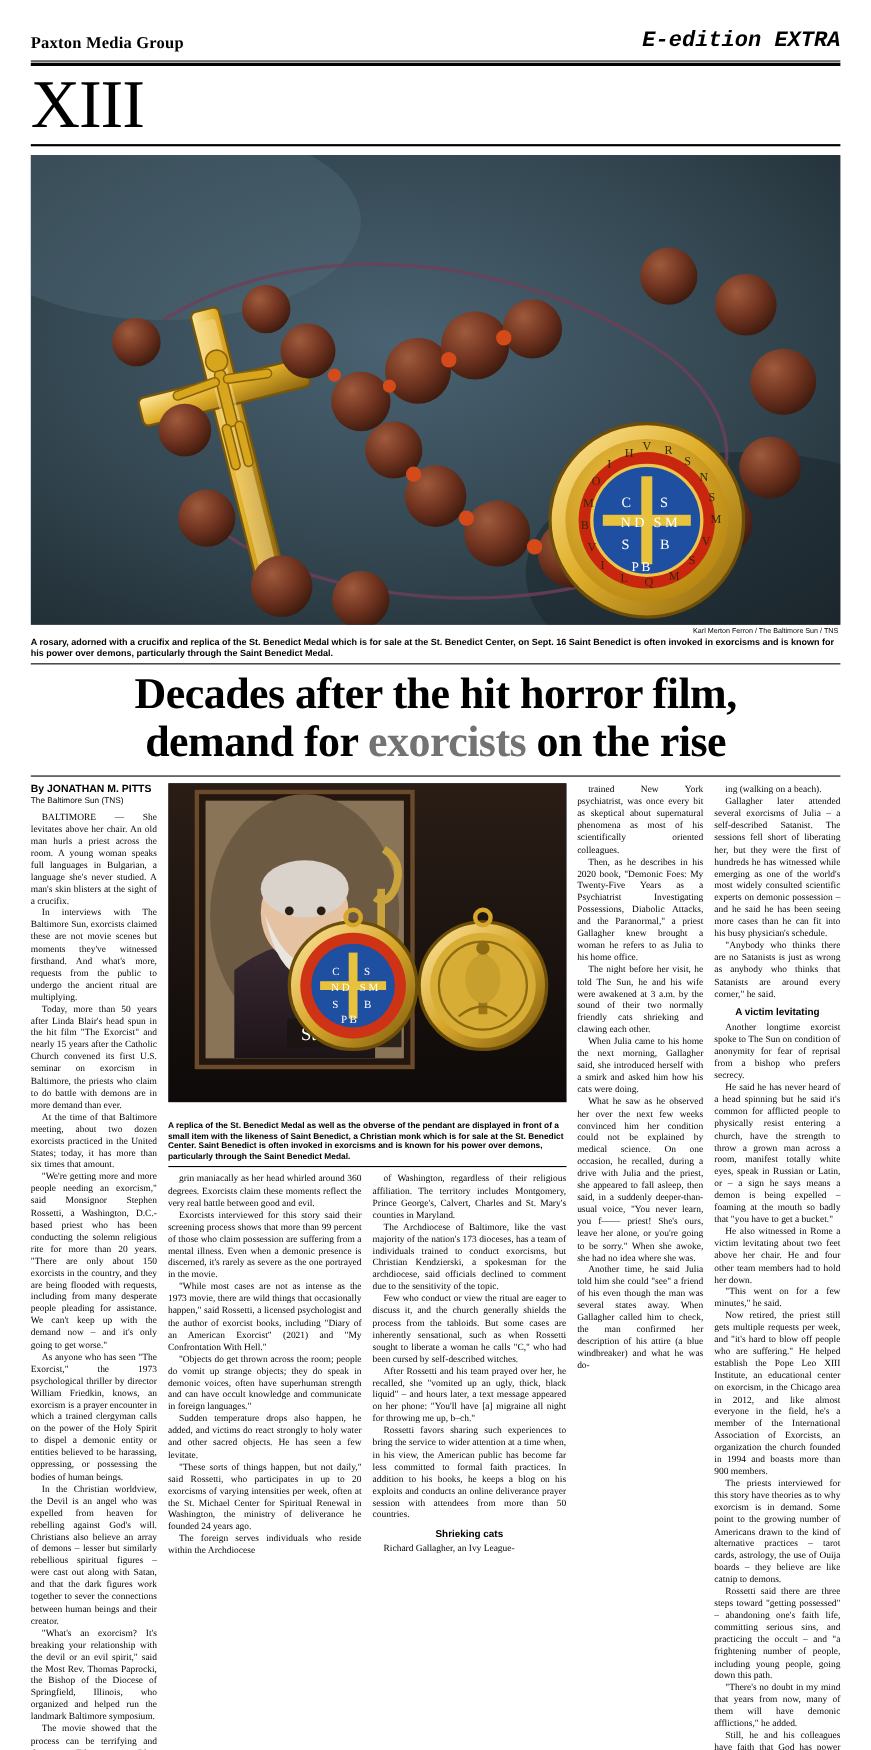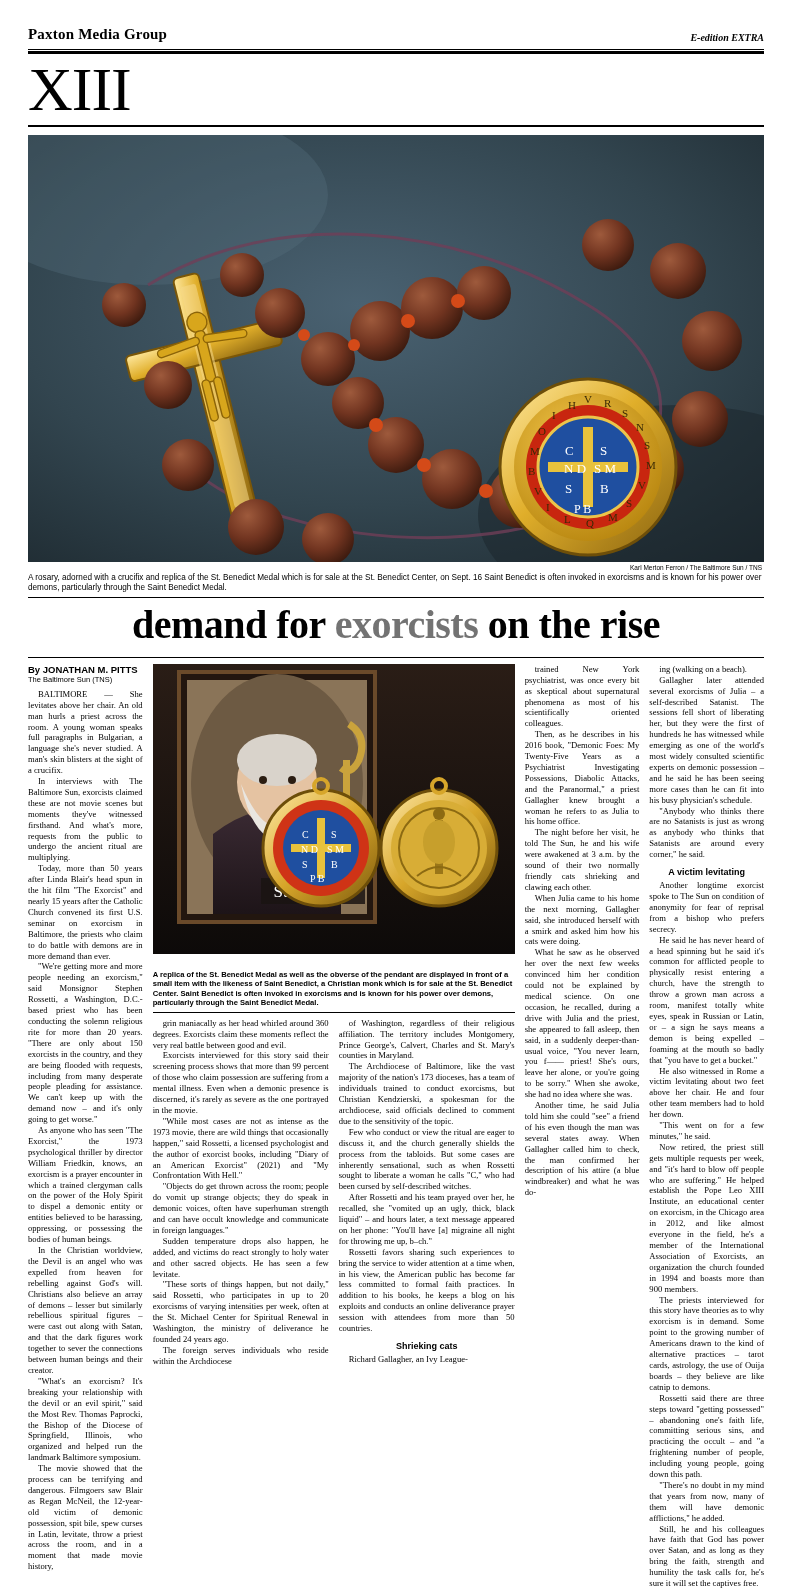--- a/index.html
+++ b/index.html
@@ -3,32 +3,32 @@
 <meta charset="utf-8">
 <style>
   html,body{margin:0;padding:0;background:#ffffff;}
   body{width:792px;height:1591px;font-family:"Liberation Serif",serif;color:#000;}
   .page{position:relative;width:792px;height:1248px;padding:0;box-sizing:border-box;}
   .inner{position:absolute;left:28px;top:26px;width:736px;}
 
   
   .masthead{display:flex;justify-content:space-between;align-items:flex-end;padding-bottom:4px;}
   .masthead .left{font-family:"Liberation Serif",serif;font-size:15px;font-weight:600;letter-spacing:.2px;}
-  .masthead .right{font-family:Liberation Serif, serif;font-size:10px;font-weight:bold;font-style:italic;}
+  .masthead .right{font-family:Liberation Mono, monospace;font-size:20px;font-weight:bold;font-style:italic;}
   .rule-thin{height:1px;background:#000;margin-top:2px;}
   .rule-thick{height:3px;background:#000;margin-top:1px;}
 
   .section-title{font-family:"Liberation Serif",serif;font-size:62px;line-height:.95;letter-spacing:-1px;margin:6px 0 6px 0;}
   .rule-after-title{height:2px;background:#000;margin:2px 0 8px 0;}
 
   
   .hero{position:relative;width:736px;height:427px;overflow:hidden;background:#2b3b4a;}
   .hero svg{display:block;}
   .credit{font-size:6.5px;text-align:right;padding:2px 2px 1px 0;font-family:"Liberation Sans",sans-serif;}
-  .hero-cap{font-family:"Liberation Sans",sans-serif;font-size:8.2px;font-weight:normal;line-height:1.25;padding-top:1px;}
+  .hero-cap{font-family:"Liberation Sans",sans-serif;font-size:8.2px;font-weight:bold;line-height:1.25;padding-top:1px;}
   .rule-cap{height:1px;background:#000;margin:4px 0 6px 0;}
 
   
   .headline{font-family:"Liberation Serif",serif;font-weight:bold;font-size:40px;line-height:1.06;text-align:center;letter-spacing:-.5px;margin:4px 0 2px;}
   .headline .hl{color:#737373;}
   .rule-head{height:1px;background:#000;margin:10px 0 6px 0;}
 
   
   .cols{display:flex;gap:10px;}
   .col{width:176px;}
@@ -175,34 +175,36 @@
               <text x="-20" y="-58">H</text>
           </g>
         </g>
       </svg>
     </div>
     <div class="credit">Karl Merton Ferron / The Baltimore Sun / TNS</div>
     <div class="hero-cap">A rosary, adorned with a crucifix and replica of the St. Benedict Medal which is for sale at the St. Benedict Center, on Sept. 16 Saint Benedict is often invoked in exorcisms and is known for his power over demons, particularly through the Saint Benedict Medal.</div>
     <div class="rule-cap"></div>
 
     <div class="headline">
+      <div>Decades after the hit horror film,</div>
       <div>
         <span>demand for </span><span class="hl">exorcists</span><span> on the rise</span>
       </div>
     </div>
     <div class="rule-head"></div>
 
     <div class="cols">
 
       <div class="col">
         <div class="byline">By JONATHAN M. PITTS</div>
         <div class="byline-sub">The Baltimore Sun (TNS)</div>
-        <p class="body">BALTIMORE — She levitates above her chair. An old man hurls a priest across the room. A young woman speaks full paragraphs in Bulgarian, a language she's never studied. A man's skin blisters at the sight of a crucifix.</p>
+        <p class="body">BALTIMORE — She levitates above her chair. An old man hurls a priest across the room. A young woman speaks full languages in Bulgarian, a language she's never studied. A man's skin blisters at the sight of a crucifix.</p>
         <p class="body">In interviews with The Baltimore Sun, exorcists claimed these are not movie scenes but moments they've witnessed firsthand. And what's more, requests from the public to undergo the ancient ritual are multiplying.</p>
         <p class="body">Today, more than 50 years after Linda Blair's head spun in the hit film "The Exorcist" and nearly 15 years after the Catholic Church convened its first U.S. seminar on exorcism in Baltimore, the priests who claim to do battle with demons are in more demand than ever.</p>
+        <p class="body">At the time of that Baltimore meeting, about two dozen exorcists practiced in the United States; today, it has more than six times that amount.</p>
         <p class="body">"We're getting more and more people needing an exorcism," said Monsignor Stephen Rossetti, a Washington, D.C.-based priest who has been conducting the solemn religious rite for more than 20 years. "There are only about 150 exorcists in the country, and they are being flooded with requests, including from many desperate people pleading for assistance. We can't keep up with the demand now – and it's only going to get worse."</p>
         <p class="body">As anyone who has seen "The Exorcist," the 1973 psychological thriller by director William Friedkin, knows, an exorcism is a prayer encounter in which a trained clergyman calls on the power of the Holy Spirit to dispel a demonic entity or entities believed to be harassing, oppressing, or possessing the bodies of human beings.</p>
         <p class="body">In the Christian worldview, the Devil is an angel who was expelled from heaven for rebelling against God's will. Christians also believe an array of demons – lesser but similarly rebellious spiritual figures – were cast out along with Satan, and that the dark figures work together to sever the connections between human beings and their creator.</p>
         <p class="body">"What's an exorcism? It's breaking your relationship with the devil or an evil spirit," said the Most Rev. Thomas Paprocki, the Bishop of the Diocese of Springfield, Illinois, who organized and helped run the landmark Baltimore symposium.</p>
         <p class="body">The movie showed that the process can be terrifying and dangerous. Filmgoers saw Blair as Regan McNeil, the 12-year-old victim of demonic possession, spit bile, spew curses in Latin, levitate, throw a priest across the room, and in a moment that made movie history,</p>
       </div>
 
       <div style="width:362px">
         <div class="photo2">
           <svg width="362" height="290" viewBox="0 0 362 290">
@@ -293,21 +295,21 @@
             <p class="body">After Rossetti and his team prayed over her, he recalled, she "vomited up an ugly, thick, black liquid" – and hours later, a text message appeared on her phone: "You'll have [a] migraine all night for throwing me up, b–ch."</p>
             <p class="body">Rossetti favors sharing such experiences to bring the service to wider attention at a time when, in his view, the American public has become far less committed to formal faith practices. In addition to his books, he keeps a blog on his exploits and conducts an online deliverance prayer session with attendees from more than 50 countries.</p>
             <div class="subhead">Shrieking cats</div>
             <p class="body">Richard Gallagher, an Ivy League-</p>
           </div>
         </div>
       </div>
 
       <div class="col">
         <p class="body">trained New York psychiatrist, was once every bit as skeptical about supernatural phenomena as most of his scientifically oriented colleagues.</p>
-        <p class="body">Then, as he describes in his 2016 book, "Demonic Foes: My Twenty-Five Years as a Psychiatrist Investigating Possessions, Diabolic Attacks, and the Paranormal," a priest Gallagher knew brought a woman he refers to as Julia to his home office.</p>
+        <p class="body">Then, as he describes in his 2020 book, "Demonic Foes: My Twenty-Five Years as a Psychiatrist Investigating Possessions, Diabolic Attacks, and the Paranormal," a priest Gallagher knew brought a woman he refers to as Julia to his home office.</p>
         <p class="body">The night before her visit, he told The Sun, he and his wife were awakened at 3 a.m. by the sound of their two normally friendly cats shrieking and clawing each other.</p>
         <p class="body">When Julia came to his home the next morning, Gallagher said, she introduced herself with a smirk and asked him how his cats were doing.</p>
         <p class="body">What he saw as he observed her over the next few weeks convinced him her condition could not be explained by medical science. On one occasion, he recalled, during a drive with Julia and the priest, she appeared to fall asleep, then said, in a suddenly deeper-than-usual voice, "You never learn, you f—— priest! She's ours, leave her alone, or you're going to be sorry." When she awoke, she had no idea where she was.</p>
         <p class="body">Another time, he said Julia told him she could "see" a friend of his even though the man was several states away. When Gallagher called him to check, the man confirmed her description of his attire (a blue windbreaker) and what he was do-</p>
       </div>
 
       <div class="col">
         <p class="body">ing (walking on a beach).</p>
         <p class="body">Gallagher later attended several exorcisms of Julia – a self-described Satanist. The sessions fell short of liberating her, but they were the first of hundreds he has witnessed while emerging as one of the world's most widely consulted scientific experts on demonic possession – and he said he has been seeing more cases than he can fit into his busy physician's schedule.</p>
         <p class="body">"Anybody who thinks there are no Satanists is just as wrong as anybody who thinks that Satanists are around every corner," he said.</p>

